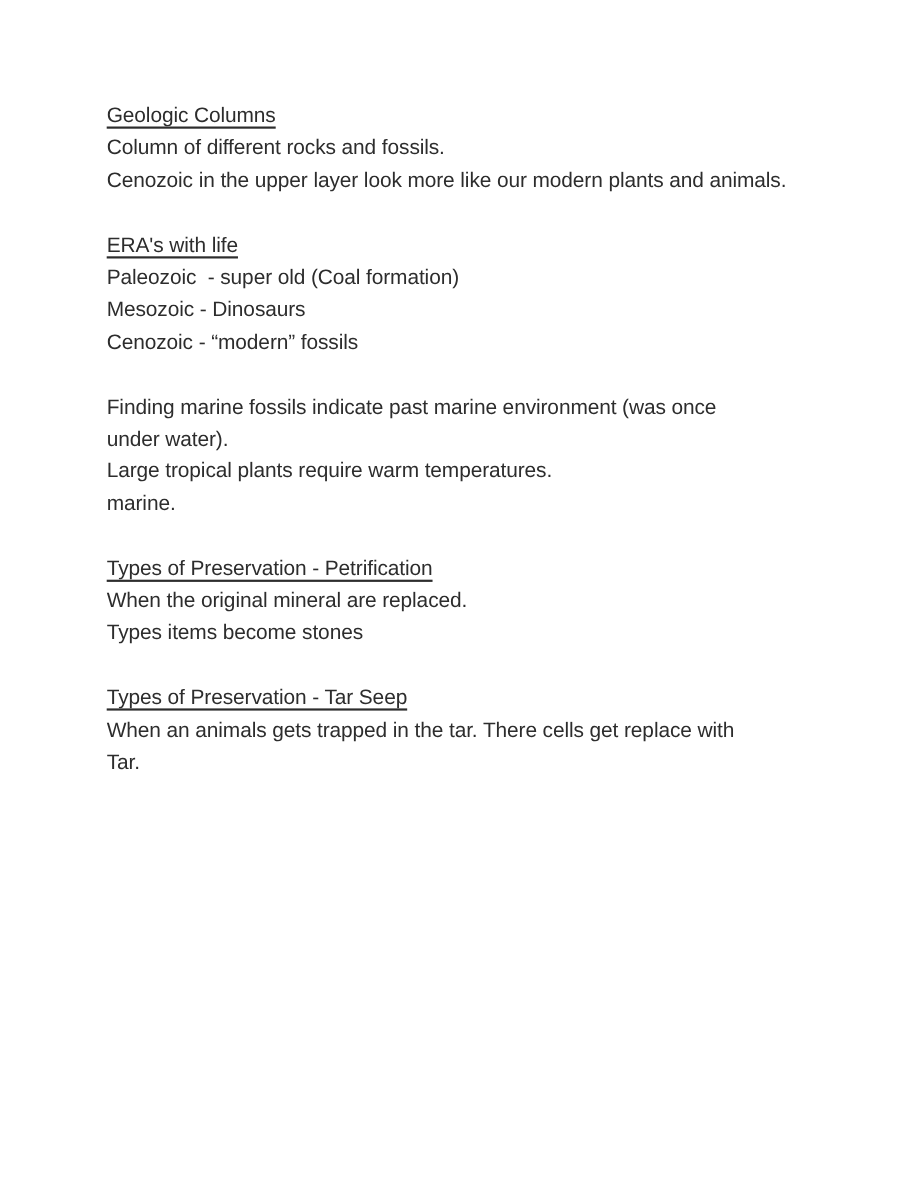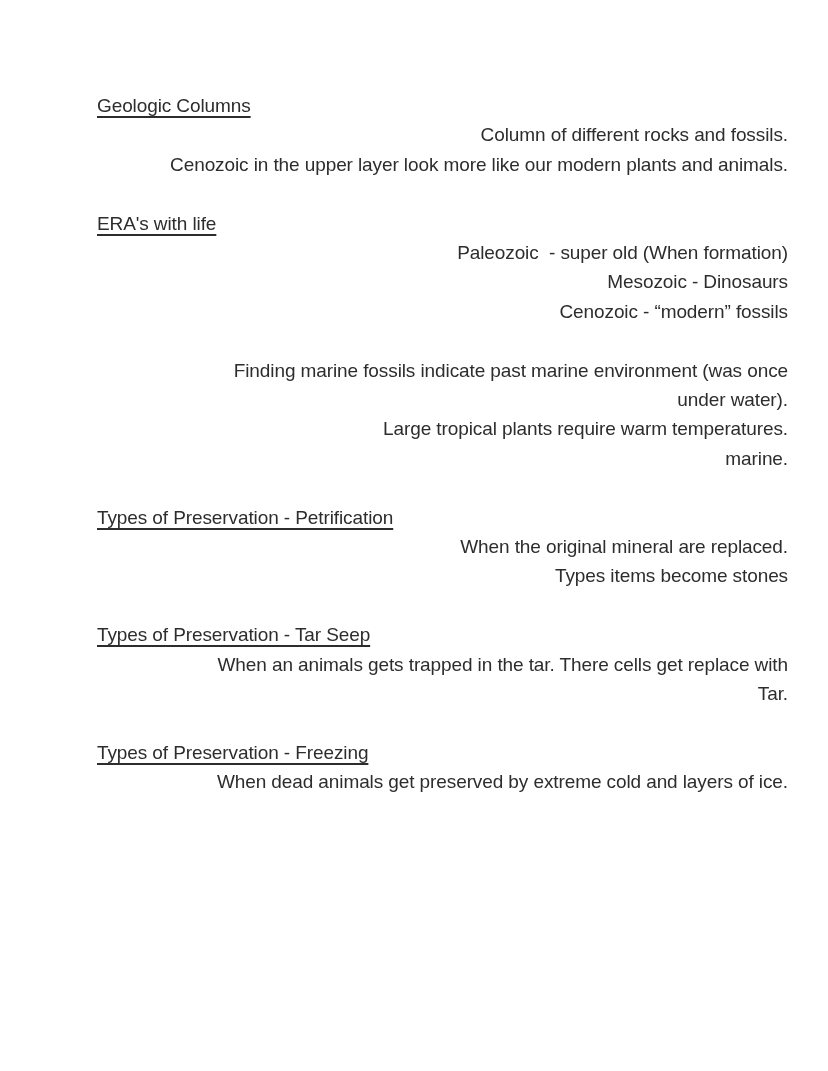--- a/index.html
+++ b/index.html
@@ -31,53 +31,48 @@
     margin: 0;
     font-size: inherit;
     font-weight: normal;
     text-decoration: underline;
     text-underline-offset: 4px;
     text-decoration-thickness: 1.5px;
   }
   .note-line {
     margin: 0;
     white-space: pre-wrap;
-    text-align: right;
   }
 </style>
 </head>
 <body>
 
 <div class="doc-page">
   <div id="sections-root">
       <section class="note-section">
         <h2 class="section-heading">Geologic Columns</h2>
         <p class="note-line">Column of different rocks and fossils.</p>
         <p class="note-line">Cenozoic in the upper layer look more like our modern plants and animals.</p>
       </section>
       <section class="note-section">
         <h2 class="section-heading">ERA's with life</h2>
-        <p class="note-line">Paleozoic  - super old (When formation)</p>
+        <p class="note-line">Paleozoic  - super old (Coal formation)</p>
         <p class="note-line">Mesozoic - Dinosaurs</p>
         <p class="note-line">Cenozoic - “modern” fossils</p>
       </section>
       <section class="note-section">
         <p class="note-line">Finding marine fossils indicate past marine environment (was once</p>
         <p class="note-line">under water).</p>
         <p class="note-line">Large tropical plants require warm temperatures.</p>
         <p class="note-line">marine.</p>
       </section>
       <section class="note-section">
         <h2 class="section-heading">Types of Preservation - Petrification</h2>
         <p class="note-line">When the original mineral are replaced.</p>
         <p class="note-line">Types items become stones</p>
       </section>
       <section class="note-section">
         <h2 class="section-heading">Types of Preservation - Tar Seep</h2>
         <p class="note-line">When an animals gets trapped in the tar. There cells get replace with</p>
         <p class="note-line">Tar.</p>
       </section>
-      <section class="note-section">
-        <h2 class="section-heading">Types of Preservation - Freezing</h2>
-        <p class="note-line">When dead animals get preserved by extreme cold and layers of ice.</p>
-      </section>
     </div>
 </div>
 
 </body></html>

